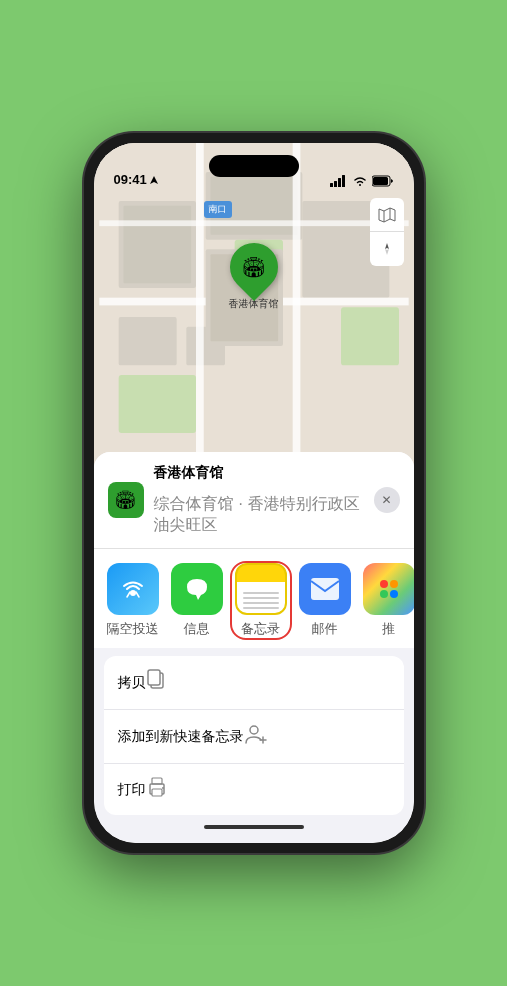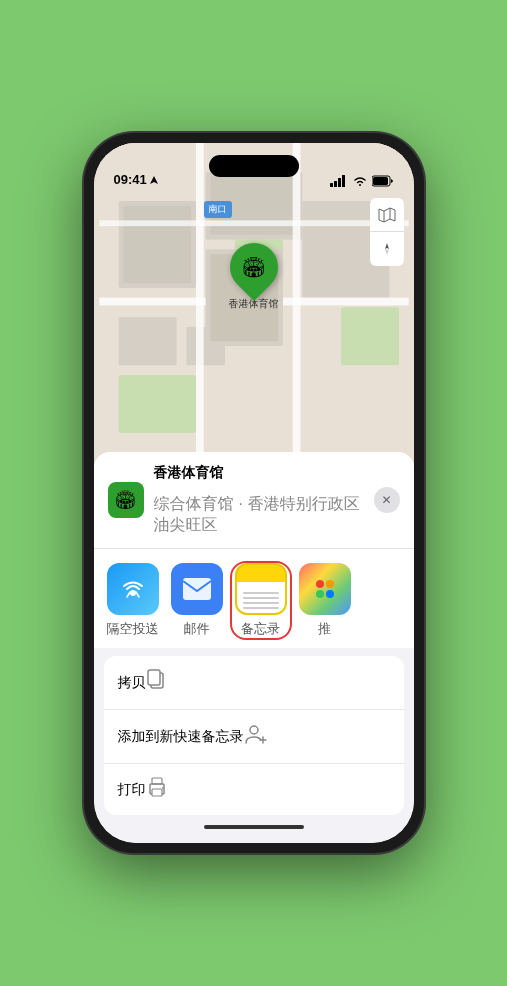--- a/index.html
+++ b/index.html
@@ -483,41 +483,49 @@
               <circle cx="14" cy="18" r="3" fill="white"></circle>
               <path d="M8 14 Q14 8 20 14" stroke="white" stroke-width="2" fill="none" stroke-linecap="round"></path>
               <path d="M5 11 Q14 4 23 11" stroke="white" stroke-width="2" fill="none" stroke-linecap="round"></path>
               <line x1="11" y1="17" x2="8" y2="22" stroke="white" stroke-width="1.5" stroke-linecap="round"></line>
               <line x1="17" y1="17" x2="20" y2="22" stroke="white" stroke-width="1.5" stroke-linecap="round"></line>
             </svg>
           </div>
           <div class="share-label">隔空投送</div>
         </div>
 
-
         <div class="share-item">
-          <div class="share-icon mail">
-            <svg width="32" height="26" viewBox="0 0 32 26">
-              <rect x="2" y="2" width="28" height="22" rx="3" fill="white" opacity="0.9"></rect>
-              <path d="M2 5 L16 15 L30 5" stroke="#3b80f5" stroke-width="2" fill="none"></path>
+          <div class="share-icon messages">
+            <svg width="30" height="30" viewBox="0 0 30 30">
+              <path d="M15 5 Q25 5 25 13 Q25 19 19 21 L16 26 L14 21 Q5 21 5 13 Q5 5 15 5Z" fill="white"></path>
             </svg>
           </div>
-          <div class="share-label">邮件</div>
+          <div class="share-label">信息</div>
         </div>
 
         <div class="share-item notes-selected">
           <div class="share-icon notes">
             <div class="notes-lines">
               <div class="notes-line"></div>
               <div class="notes-line"></div>
               <div class="notes-line"></div>
               <div class="notes-line"></div>
             </div>
           </div>
           <div class="share-label">备忘录</div>
+        </div>
+
+        <div class="share-item">
+          <div class="share-icon mail">
+            <svg width="32" height="26" viewBox="0 0 32 26">
+              <rect x="2" y="2" width="28" height="22" rx="3" fill="white" opacity="0.9"></rect>
+              <path d="M2 5 L16 15 L30 5" stroke="#3b80f5" stroke-width="2" fill="none"></path>
+            </svg>
+          </div>
+          <div class="share-label">邮件</div>
         </div>
 
         <div class="share-item">
           <div class="share-icon more-apps">
             <div class="more-dots">
               <div class="dot-row">
                 <div class="dot" style="background:#ff3b30"></div>
                 <div class="dot" style="background:#ff9500"></div>
               </div>
               <div class="dot-row">

